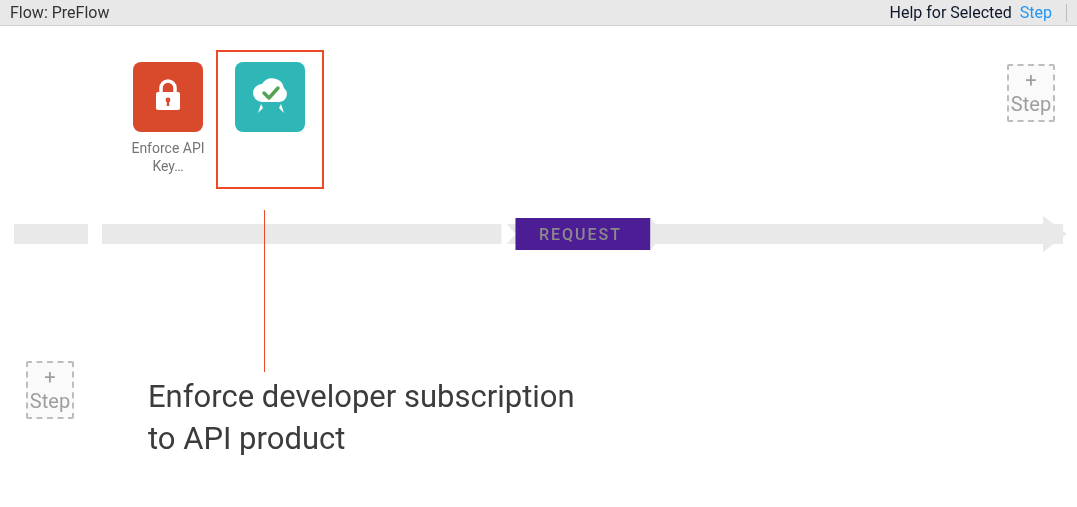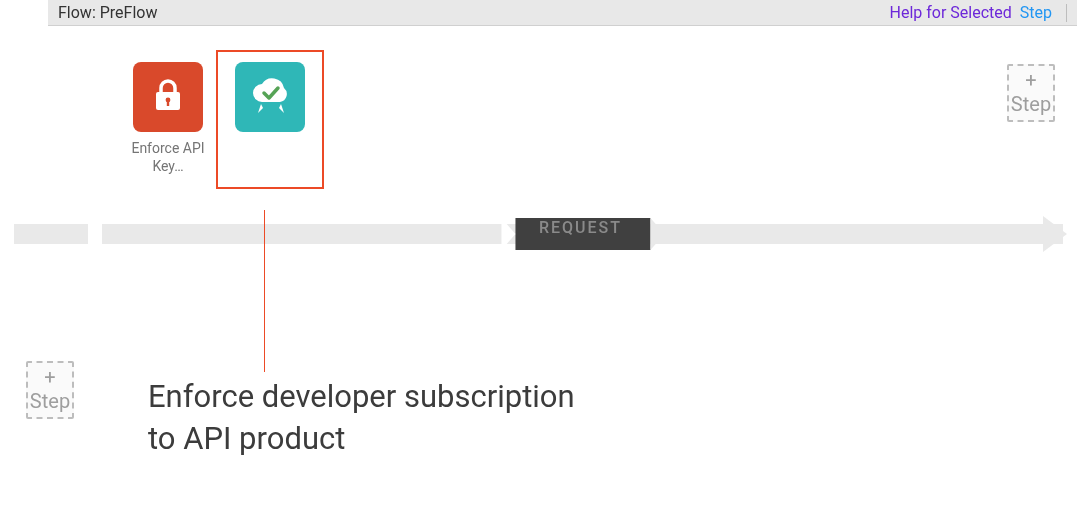--- a/index.html
+++ b/index.html
@@ -14,25 +14,24 @@
     .topbar {
       height: 26px;
       background: #e8e8e8;
       border-bottom: 1px solid #d0d0d0;
       display: flex;
       align-items: center;
       justify-content: space-between;
       padding: 12px 10px;
       font-size: 16px;
       color: #333;
-      margin-left: 48px;
     }
     .topbar .flow-title { color: #333; }
     .topbar .right { display: flex; align-items: center; gap: 8px; }
-    .topbar .help-label { color: #6d28d9; }
+    .topbar .help-label { color: #0f172a; }
     .topbar .flow-link { color: #2196f3; cursor: pointer; }
     .topbar .divider { width: 1px; height: 18px; background: #bdbdbd; margin-left: 6px; }
 
     .canvas {
       position: relative;
       width: 100%;
       height: calc(100% - 26px);
       background: #fff;
     }
 
@@ -164,23 +163,24 @@
     .band.response { flex-direction: row-reverse; }
     .band.response .bar-wrap { margin-left: 0; margin-right: 14px; }
 
     .band .label-chevron {
       position: absolute;
       left: 50%;
       top: -6px;
       transform: translateX(-50%);
       height: 32px;
       display: flex;
+      align-items: center;
       justify-content: center;
       padding: 0 28px 0 24px;
-      background: #404040;
+      background: #4c1d95;
       z-index: 2;
     }
     .band.request .label-chevron::before,
     .band.request .label-chevron::after {
       content: "";
       position: absolute;
       top: 0;
       width: 0; height: 0;
     }
     .band.request .label-chevron::before {

